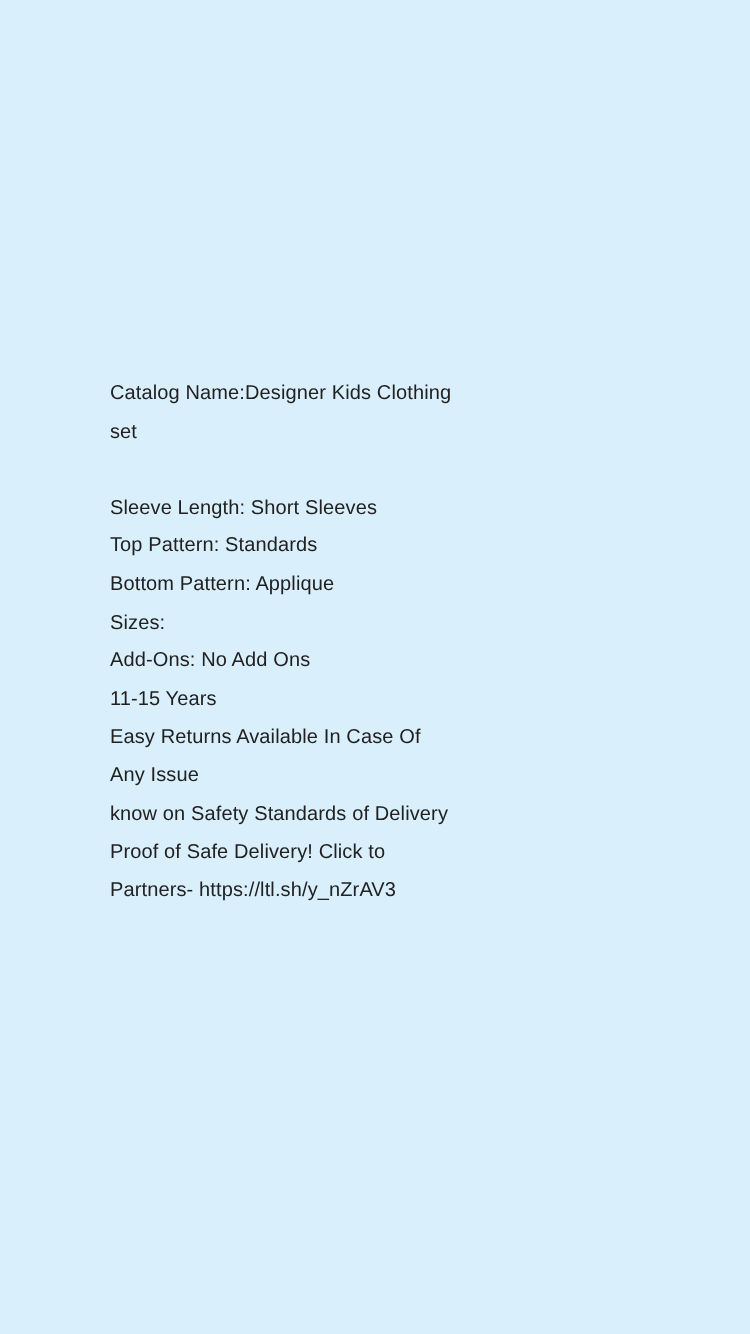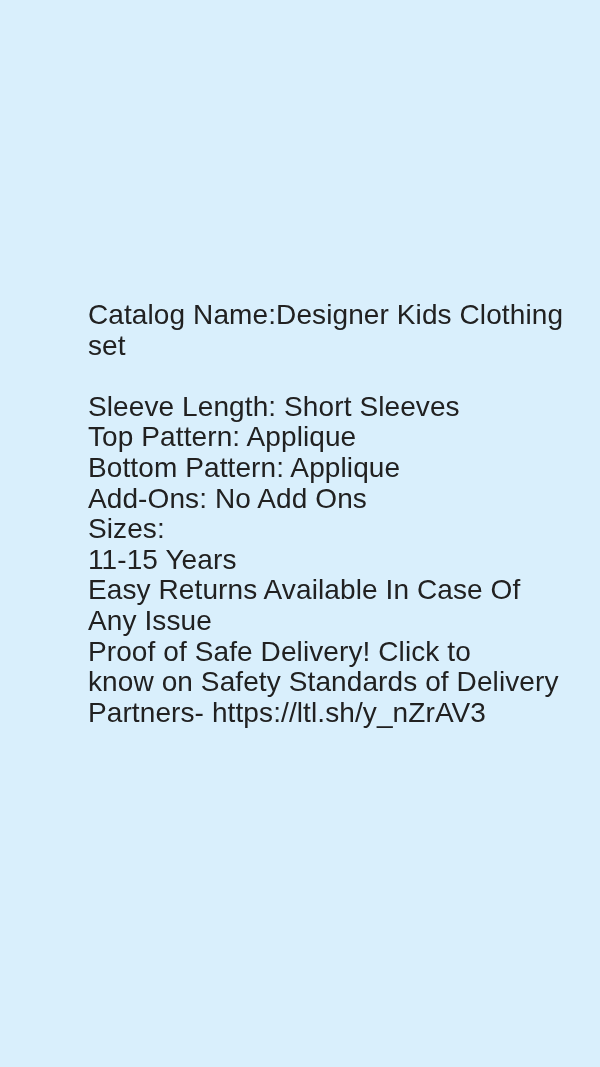--- a/index.html
+++ b/index.html
@@ -13,40 +13,40 @@
     font-family: "Liberation Sans", "DejaVu Sans", sans-serif;
     overflow: hidden;
     position: relative;
   }
   .text-block {
     position: absolute;
     left: 88px;
     top: 300px;
     width: 470px;
     color: var(--text, #212121);
-    font-size: 28px;
+    font-size: 16px;
     line-height: 30.6px;
     letter-spacing: 0.1px;
   }
   .line {
     min-height: 30.6px;
     white-space: nowrap;
   }
 </style>
 </head>
 <body>
 
 <div class="text-block">
   <div class="line">Catalog Name:Designer Kids Clothing</div>
   <div class="line">set</div>
   <div class="line"></div>
   <div class="line">Sleeve Length: Short Sleeves</div>
-  <div class="line">Top Pattern: Applique</div>
+  <div class="line">Top Pattern: Standards</div>
   <div class="line">Bottom Pattern: Applique</div>
+  <div class="line">Sizes:</div>
   <div class="line">Add-Ons: No Add Ons</div>
-  <div class="line">Sizes:</div>
   <div class="line">11-15 Years</div>
   <div class="line">Easy Returns Available In Case Of</div>
   <div class="line">Any Issue</div>
+  <div class="line">know on Safety Standards of Delivery</div>
   <div class="line">Proof of Safe Delivery! Click to</div>
-  <div class="line">know on Safety Standards of Delivery</div>
   <div class="line">Partners- https://ltl.sh/y_nZrAV3</div>
 </div>
 
 </body></html>

